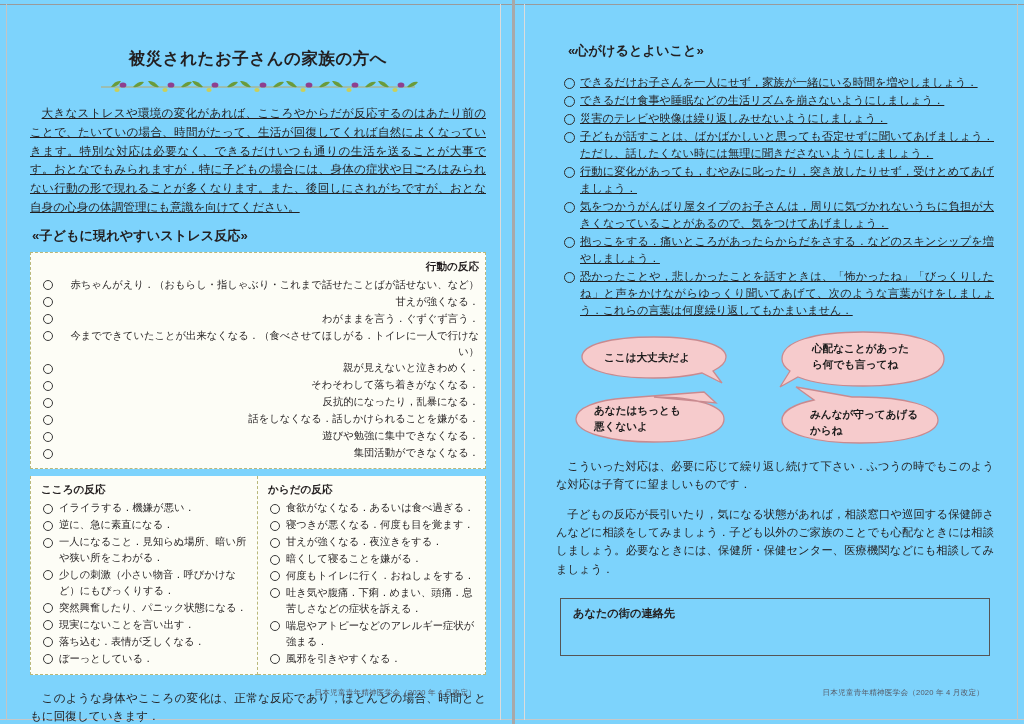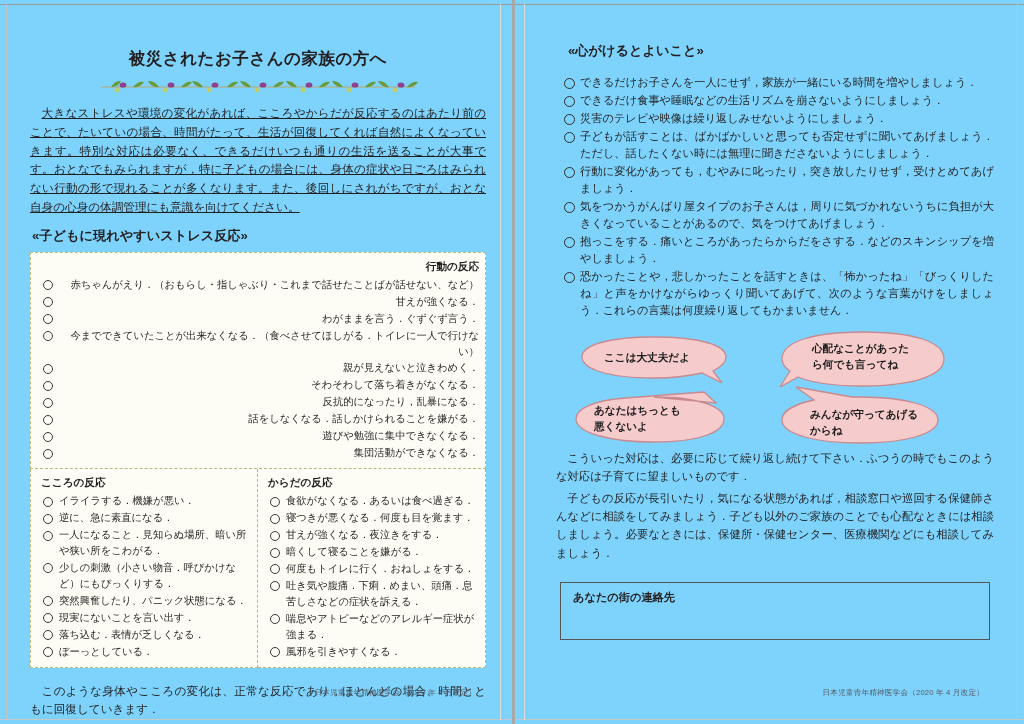--- a/index.html
+++ b/index.html
@@ -91,20 +91,21 @@
     border-radius: 50%;
   }
 
   .two-col { display: flex; }
   .two-col .col {
     border: 1px dashed #b9b87a;
     border-top: none;
     background: #fdfdf6;
     padding: 7px 6px 6px 8px;
     box-sizing: border-box;
+    margin-top: 7px;
   }
   .two-col .col-left  { width: 50%; }
   .two-col .col-right { width: 50%; border-left: none; }
 
   .closing-para {
     font-size: 11.6px;
     line-height: 1.62;
     margin: 14px 0 0 0;
     text-indent: 1em;
     text-align: justify;
@@ -119,21 +120,21 @@
   }
   .page-left  .footer { right: 36px; }
   .page-right .footer { right: 40px; }
 
   
   .r-head {
     font-size: 13.2px;
     font-weight: bold;
     margin: 18px 0 14px 12px;
   }
-  ul.advice { list-style: none; margin: 0 0 0 6px; padding: 0; }
+  ul.advice { list-style: none; margin: 0 0 0 6px; padding: 0; text-decoration: underline; }
   ul.advice li {
     position: relative;
     font-size: 11.2px;
     line-height: 1.52;
     padding-left: 18px;
     margin-bottom: 1px;
     text-align: justify;
   }
   ul.advice li .ring {
     position: absolute;
@@ -154,21 +155,21 @@
     font-size: 10.6px;
     font-weight: bold;
     line-height: 1.45;
     color: #1b1b1b;
     white-space: pre-line;
   }
 
   .tail-para {
     font-size: 11.3px;
     line-height: 1.6;
-    margin: 4px 0 0 0;
+    margin: 12px 0 0 0;
     text-indent: 1em;
     text-align: justify;
   }
 
   .contact-box {
     margin: 20px 4px 0 4px;
     border: 1.4px solid #555555;
     height: 58px;
     padding: 7px 0 0 12px;
     box-sizing: border-box;

